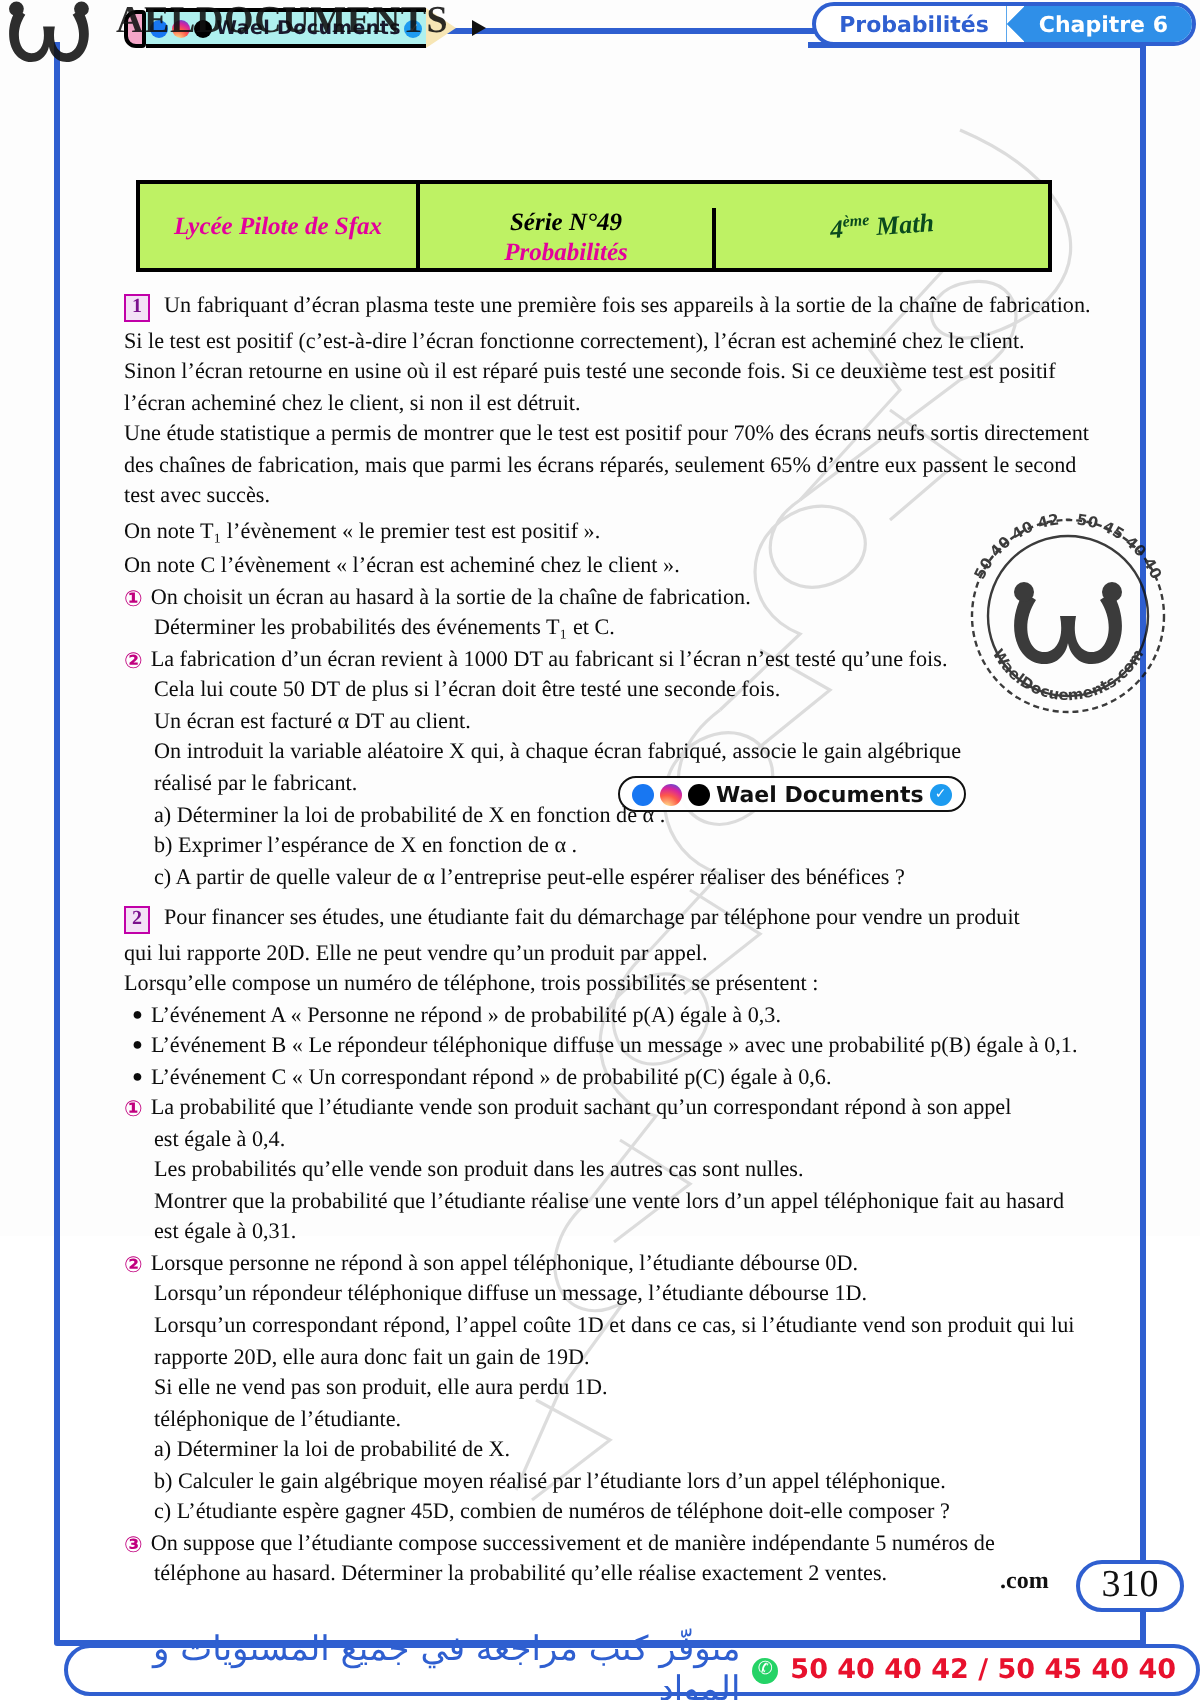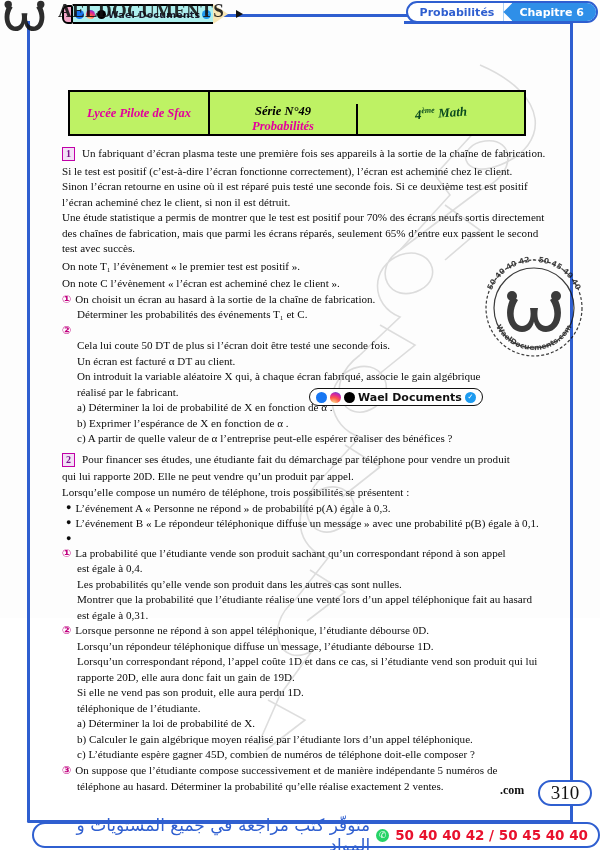--- a/index.html
+++ b/index.html
@@ -328,20 +328,21 @@
     <div class="line">On note C l’évènement « l’écran est acheminé chez le client ».</div>
 
     <div class="q-item">
       <span class="q-mark">①</span>
       <span class="line">On choisit un écran au hasard à la sortie de la chaîne de fabrication.</span>
     </div>
     <div class="line indent1">Déterminer les probabilités des événements  T₁ et C.</div>
 
     <div class="q-item">
       <span class="q-mark">②</span>
+      <span class="line">La fabrication d’un écran revient à 1000 DT au fabricant si l’écran n’est testé qu’une fois.</span>
     </div>
     <div class="line indent1">Cela lui coute 50 DT de plus si l’écran doit être testé une seconde fois.</div>
     <div class="line indent1">Un écran est facturé  α  DT au client.</div>
     <div class="line indent1">On introduit la variable aléatoire X qui, à chaque écran fabriqué, associe le gain algébrique</div>
     <div class="line indent1">réalisé par le fabricant.</div>
     <div class="line indent1">a) Déterminer la loi de probabilité de X en fonction de  α .</div>
     <div class="line indent1">b) Exprimer l’espérance de X en fonction de  α .</div>
     <div class="line indent1">c) A partir de quelle valeur de  α  l’entreprise peut-elle espérer réaliser des bénéfices ?</div>
 
     <div class="gap"></div>
@@ -356,20 +357,21 @@
     <div class="bullet-item">
       <span class="bullet-dot">●</span>
       <span class="line">L’événement A « Personne ne répond » de probabilité  p(A)  égale à 0,3.</span>
     </div>
     <div class="bullet-item">
       <span class="bullet-dot">●</span>
       <span class="line">L’événement B « Le répondeur téléphonique diffuse un message » avec une probabilité  p(B) égale à 0,1.</span>
     </div>
     <div class="bullet-item">
       <span class="bullet-dot">●</span>
+      <span class="line">L’événement C « Un correspondant répond » de probabilité  p(C)  égale à 0,6.</span>
     </div>
 
     <div class="q-item">
       <span class="q-mark">①</span>
       <span class="line">La probabilité que l’étudiante vende son produit sachant qu’un correspondant répond à son appel</span>
     </div>
     <div class="line indent1">est égale à 0,4.</div>
     <div class="line indent1">Les probabilités qu’elle vende son produit dans les autres cas sont nulles.</div>
     <div class="line indent1">Montrer que la probabilité que l’étudiante réalise une vente lors d’un appel téléphonique fait au hasard</div>
     <div class="line indent1">est égale à 0,31.</div>

